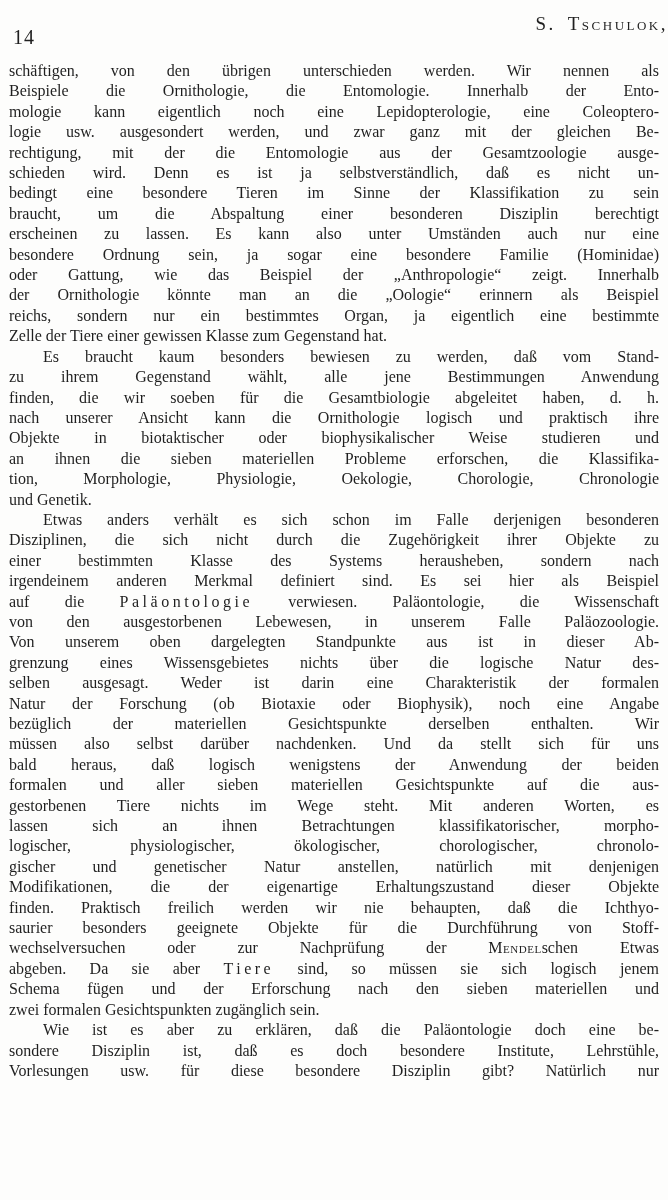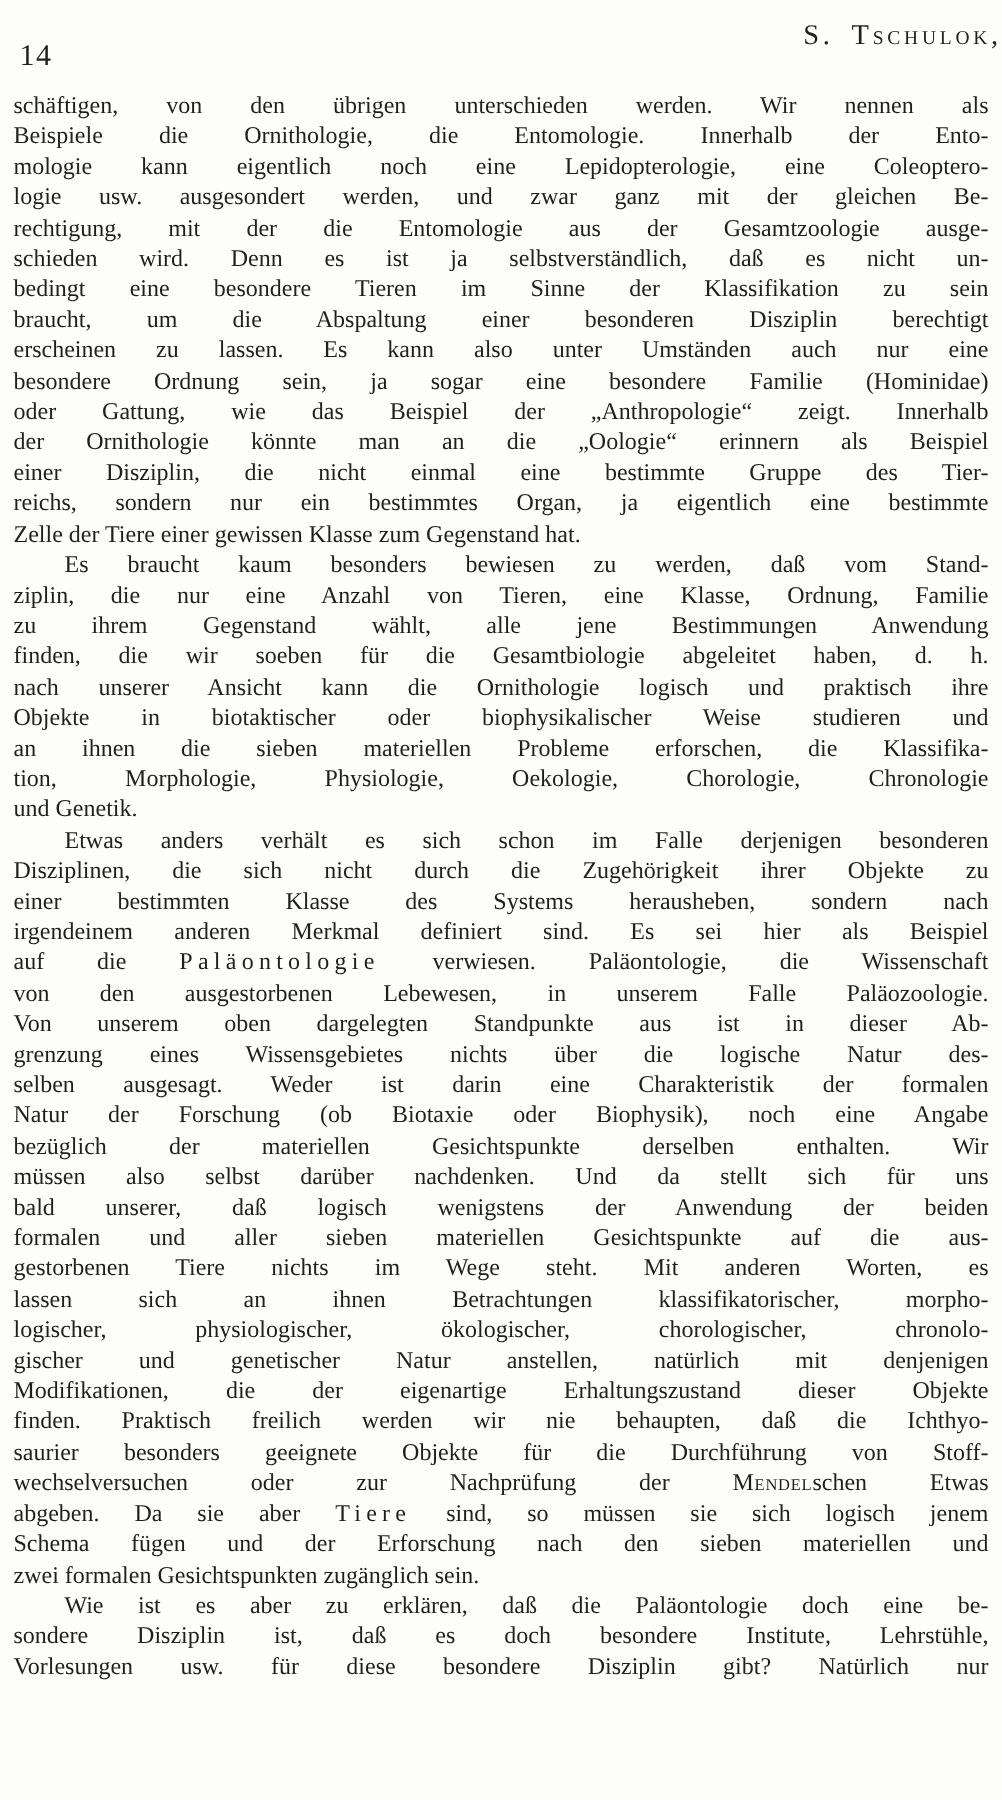--- a/index.html
+++ b/index.html
@@ -72,27 +72,25 @@
         <div class="line"><span>mologie kann eigentlich noch eine Lepidopterologie, eine Coleoptero-</span></div>
         <div class="line"><span>logie usw. ausgesondert werden, und zwar ganz mit der gleichen Be-</span></div>
         <div class="line"><span>rechtigung, mit der die Entomologie aus der Gesamtzoologie ausge-</span></div>
         <div class="line"><span>schieden wird. Denn es ist ja selbstverständlich, daß es nicht un-</span></div>
         <div class="line"><span>bedingt eine besondere Tieren im Sinne der Klassifikation zu sein</span></div>
         <div class="line"><span>braucht, um die Abspaltung einer besonderen Disziplin berechtigt</span></div>
         <div class="line"><span>erscheinen zu lassen. Es kann also unter Umständen auch nur eine</span></div>
         <div class="line"><span>besondere Ordnung sein, ja sogar eine besondere Familie (Hominidae)</span></div>
         <div class="line"><span>oder Gattung, wie das Beispiel der „Anthropologie“ zeigt. Innerhalb</span></div>
         <div class="line"><span>der Ornithologie könnte man an die „Oologie“ erinnern als Beispiel</span></div>
-        <div class="line"><span>einer Disziplin, die nicht einmal eine bestimmte Gruppe des Tier-</span></div>
         <div class="line"><span>reichs, sondern nur ein bestimmtes Organ, ja eigentlich eine bestimmte</span></div>
         <div class="line last"><span>Zelle der Tiere einer gewissen Klasse zum Gegenstand hat.</span></div>
       </div>
       <div class="paragraph">
         <div class="line indent"><span>Es braucht kaum besonders bewiesen zu werden, daß vom Stand-</span></div>
-        <div class="line"><span>ziplin, die nur eine Anzahl von Tieren, eine Klasse, Ordnung, Familie</span></div>
         <div class="line"><span>zu ihrem Gegenstand wählt, alle jene Bestimmungen Anwendung</span></div>
         <div class="line"><span>finden, die wir soeben für die Gesamtbiologie abgeleitet haben, d. h.</span></div>
         <div class="line"><span>nach unserer Ansicht kann die Ornithologie logisch und praktisch ihre</span></div>
         <div class="line"><span>Objekte in biotaktischer oder biophysikalischer Weise studieren und</span></div>
         <div class="line"><span>an ihnen die sieben materiellen Probleme erforschen, die Klassifika-</span></div>
         <div class="line"><span>tion, Morphologie, Physiologie, Oekologie, Chorologie, Chronologie</span></div>
         <div class="line last"><span>und Genetik.</span></div>
       </div>
       <div class="paragraph">
         <div class="line indent"><span>Etwas anders verhält es sich schon im Falle derjenigen besonderen</span></div>
@@ -100,21 +98,21 @@
         <div class="line"><span>einer bestimmten Klasse des Systems herausheben, sondern nach</span></div>
         <div class="line"><span>irgendeinem anderen Merkmal definiert sind. Es sei hier als Beispiel</span></div>
         <div class="line"><span>auf die </span><span class="spaced">Paläontologie</span><span> verwiesen. Paläontologie, die Wissenschaft</span></div>
         <div class="line"><span>von den ausgestorbenen Lebewesen, in unserem Falle Paläozoologie.</span></div>
         <div class="line"><span>Von unserem oben dargelegten Standpunkte aus ist in dieser Ab-</span></div>
         <div class="line"><span>grenzung eines Wissensgebietes nichts über die logische Natur des-</span></div>
         <div class="line"><span>selben ausgesagt. Weder ist darin eine Charakteristik der formalen</span></div>
         <div class="line"><span>Natur der Forschung (ob Biotaxie oder Biophysik), noch eine Angabe</span></div>
         <div class="line"><span>bezüglich der materiellen Gesichtspunkte derselben enthalten. Wir</span></div>
         <div class="line"><span>müssen also selbst darüber nachdenken. Und da stellt sich für uns</span></div>
-        <div class="line"><span>bald unserer, daß logisch wenigstens der Anwendung der beiden</span></div>
+        <div class="line"><span>bald heraus, daß logisch wenigstens der Anwendung der beiden</span></div>
         <div class="line"><span>formalen und aller sieben materiellen Gesichtspunkte auf die aus-</span></div>
         <div class="line"><span>gestorbenen Tiere nichts im Wege steht. Mit anderen Worten, es</span></div>
         <div class="line"><span>lassen sich an ihnen Betrachtungen klassifikatorischer, morpho-</span></div>
         <div class="line"><span>logischer, physiologischer, ökologischer, chorologischer, chronolo-</span></div>
         <div class="line"><span>gischer und genetischer Natur anstellen, natürlich mit denjenigen</span></div>
         <div class="line"><span>Modifikationen, die der eigenartige Erhaltungszustand dieser Objekte</span></div>
         <div class="line"><span>finden. Praktisch freilich werden wir nie behaupten, daß die Ichthyo-</span></div>
         <div class="line"><span>saurier besonders geeignete Objekte für die Durchführung von Stoff-</span></div>
         <div class="line"><span>wechselversuchen oder zur Nachprüfung der </span><span class="smallcaps">Mendel</span><span>schen Etwas</span></div>
         <div class="line"><span>abgeben. Da sie aber </span><span class="spaced">Tiere</span><span> sind, so müssen sie sich logisch jenem</span></div>

